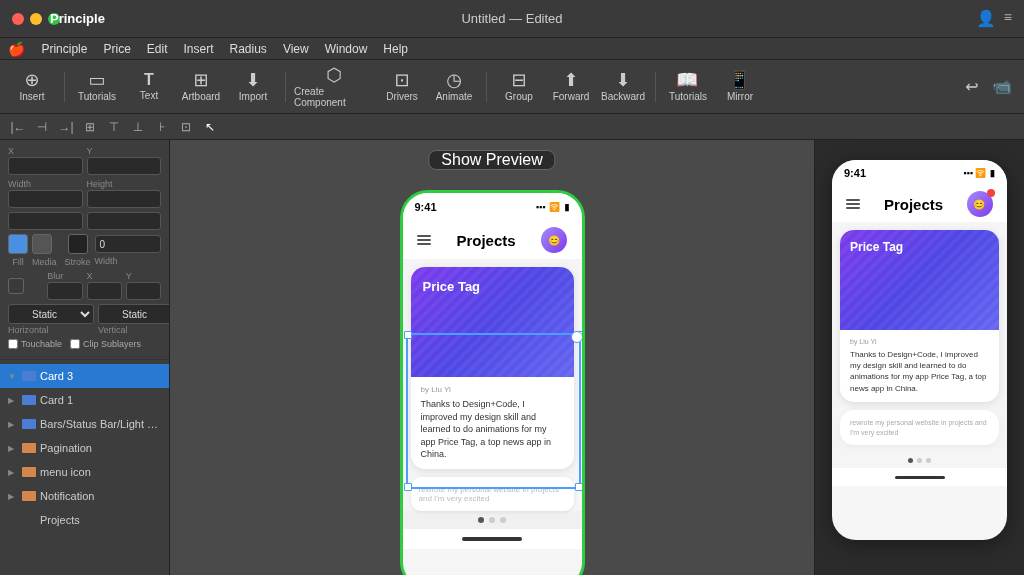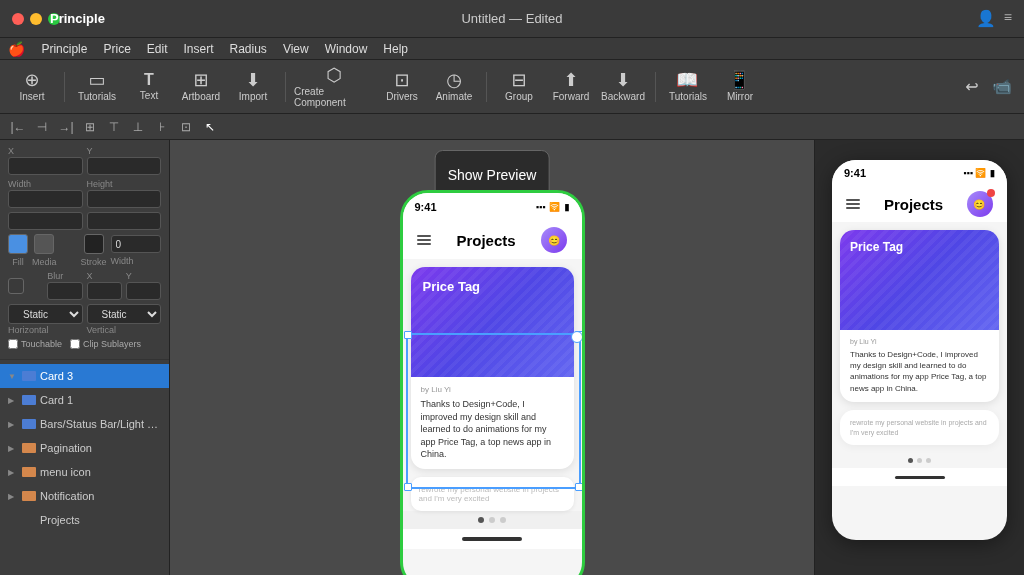--- a/index.html
+++ b/index.html
@@ -219,21 +219,21 @@
       flex-direction: column;
       gap: 1px;
     }
     .dropdown-select {
       background: #2a2a2a;
       border: 1px solid #555;
       border-radius: 3px;
       height: 20px;
       color: #ddd;
       font-size: 10px;
-      padding: 0 10px;
+      padding: 0 19px;
     }
 
     
     .checkbox-row {
       display: flex;
       gap: 8px;
       align-items: center;
       margin-bottom: 4px;
     }
     .checkbox-item {
@@ -292,22 +292,22 @@
     }
     .show-preview-btn {
       position: absolute;
       top: 10px;
       left: 50%;
       transform: translateX(-50%);
       background: rgba(40,40,40,0.9);
       border: 1px solid #666;
       border-radius: 8px;
       color: #fff;
-      font-size: 14px;
-      padding: 16px 12px;
+      font-size: 16px;
+      padding: 0 12px;
       cursor: pointer;
     }
 
     
     .phone-container {
       position: relative;
       margin-top: 30px;
     }
     .phone-frame {
       width: 185px;
@@ -705,25 +705,25 @@
         <div class="prop-field">
           <input class="prop-input" type="text" value="" style="">
         </div>
       </div>
 
       <div class="fill-stroke-row">
         <div style="display:flex;flex-direction:column;align-items:center;gap:1px;">
           <div class="color-swatch blue"></div>
           <span class="fill-label">Fill</span>
         </div>
-        <div style="display:flex;flex-direction:column;align-items:center;gap:1px;">
+        <div style="display:flex;flex-direction:column;gap:1px;">
           <div class="color-swatch" style="background:#555;"></div>
           <span class="fill-label">Media</span>
         </div>
-        <div style="display:flex;flex-direction:column;align-items:center;gap:1px;margin-left:20px;">
+        <div style="display:flex;flex-direction:column;align-items:center;gap:1px;margin-left:4px;">
           <div class="color-swatch dark"></div>
           <span class="fill-label">Stroke</span>
         </div>
         <div class="prop-field" style="flex:1;">
           <input class="prop-input" type="text" value="0" style="">
           <span class="fill-label">Width</span>
         </div>
       </div>
 
       <div class="prop-row">

